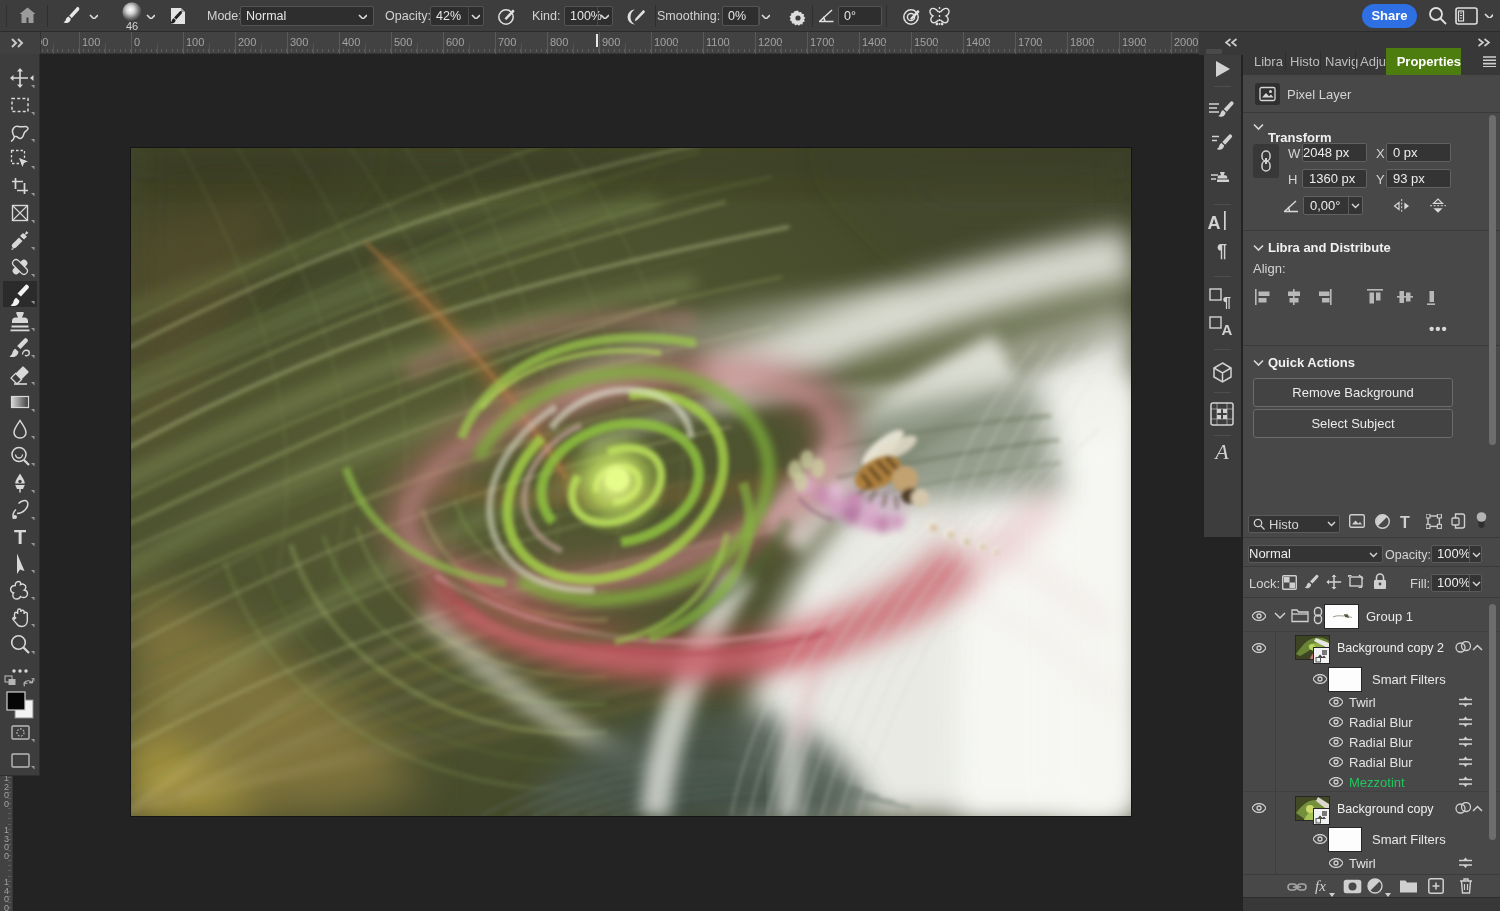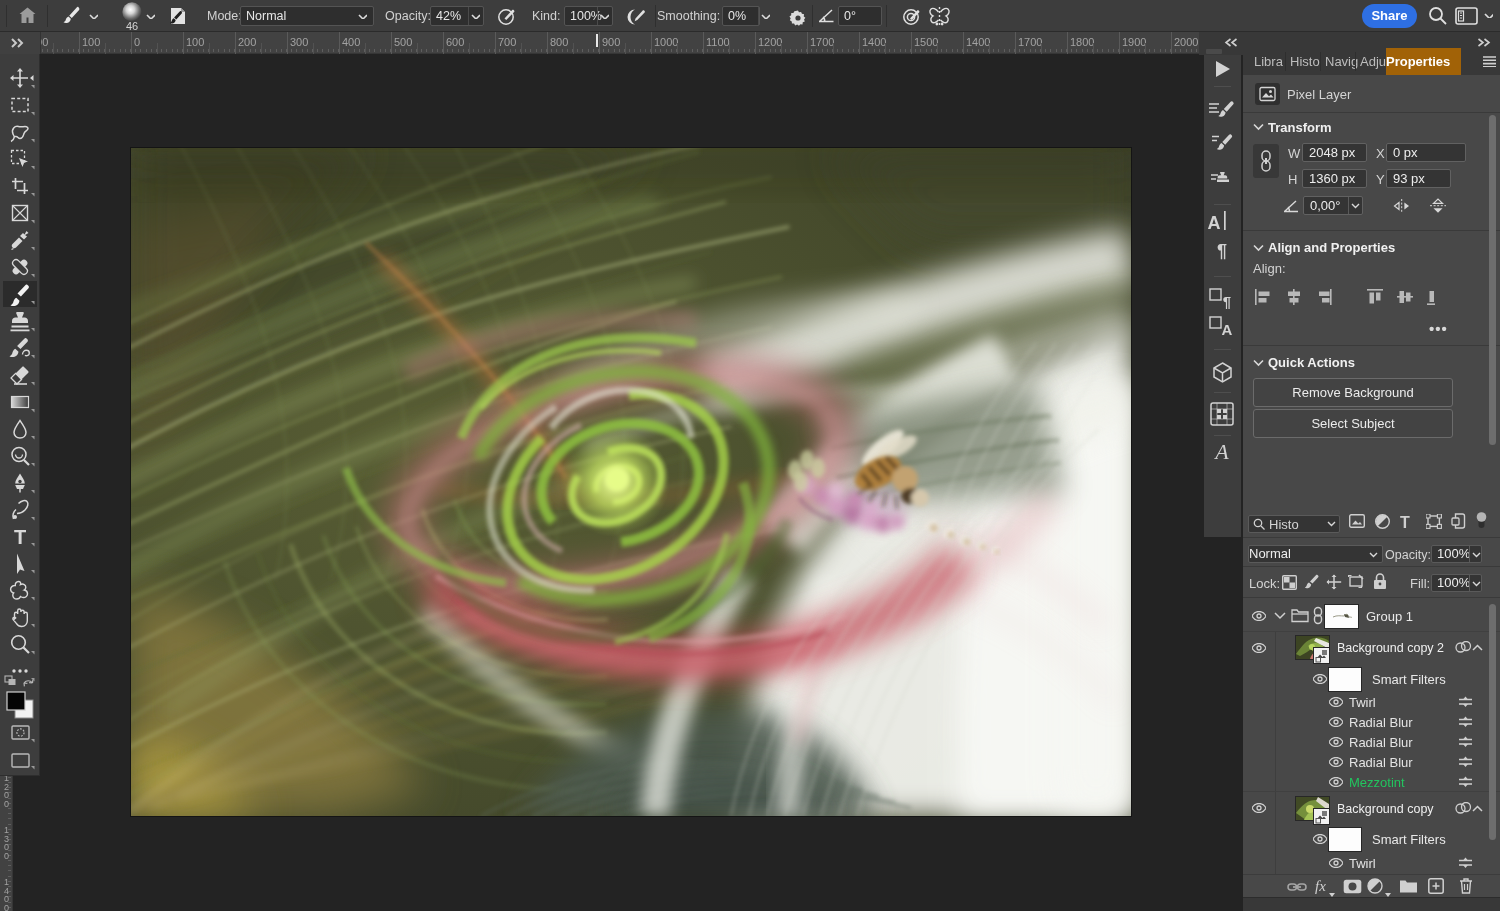--- a/index.html
+++ b/index.html
@@ -16,21 +16,21 @@
 #corner{position:absolute;left:0;top:32px;width:41px;height:22px;background:#404040;border-right:1px solid #333;z-index:25;color:#c8c8c8}
 #vruler{position:absolute;left:0;top:54px;width:13px;height:857px;background:#424242;border-right:1px solid #363636;z-index:5}
 #vruler:before{content:"";position:absolute;right:1px;top:0;width:3px;height:100%;background:repeating-linear-gradient(180deg,#5e5e5e 0 1px,transparent 1px 5.2px)}
 .vlab{position:absolute;left:2px;font-size:9px;color:#a2a2a2;line-height:8.5px;text-align:center;width:9px}
 #toolbar{position:absolute;left:0;top:54px;width:40px;height:722px;background:#3d3d3d;border-right:1px solid #2e2e2e;border-bottom:1px solid #2e2e2e;z-index:10}
 #dockstrip{position:absolute;left:1204px;top:55px;width:37px;height:482px;background:#3d3d3d;z-index:10}
 #paneltop{position:absolute;left:1199px;top:32px;width:301px;height:23px;background:#383838;z-index:6}
 #panels{position:absolute;left:1243px;top:48px;width:257px;height:863px;background:#484848;z-index:8}
 .tabbar{position:absolute;left:0;width:257px;height:27px;background:#383838}
 .tab{position:absolute;top:0;height:27px;font-size:13px;color:#bdbdbd;line-height:27px}
-.tabsel{background:#a16207;color:#fff;font-weight:bold;text-align:left}
+.tabsel{background:#4d7c0f;color:#fff;font-weight:bold;text-align:right}
 .hdr{position:absolute;font-size:13px;font-weight:bold;color:#f0f0f0}
 .lbl{position:absolute;font-size:13px;color:#d4d4d4}
 .field{position:absolute;background:#343434;border:1px solid #616161;border-radius:2px;color:#ededed;font-size:13px}
 .pdiv{position:absolute;left:0;width:257px;height:1px;background:#3a3a3a}
 .btn{position:absolute;left:10px;width:200px;height:29px;background:#434343;border:1px solid #6b6b6b;border-radius:3px;color:#ebebeb;font-size:13px;text-align:center;line-height:27px}
 .scroll{position:absolute;width:7px;background:#6d6d6d;border-radius:4px}
 svg{display:block;will-change:transform}
 #panels,#hruler,#vruler,#corner,#dockstrip,#paneltop,#toolbar,#topbar{will-change:transform}
 .ic{position:absolute}
 </style></head>
@@ -666,34 +666,34 @@
         <rect x="5" y="4.5" width="15" height="13" rx="1.5" fill="none" stroke="#d5d5d5" stroke-width="1.3"></rect>
         <circle cx="15.5" cy="8.5" r="1.5" fill="#d5d5d5"></circle>
         <path d="M7 14.5l4-4.5 3 3.2 2-1.7 2.5 3z" fill="#d5d5d5"></path>
       </svg>
     </div>
   <div class="lbl" style="left:44px;top:39px">Pixel Layer</div>
   <div class="pdiv" style="top:64px"></div>
   <svg class="abs" style="left:10px;top:75px" width="11" height="8">
       <path d="M1 1.5l4.5 4.5L10 1.5" stroke="#d8d8d8" stroke-width="1.6" fill="none"></path>
     </svg>
-  <div class="hdr" style="left:25px;top:72px">Transform</div>
+  <div class="hdr" style="left:25px;top:82px">Transform</div>
   <div class="abs" style="left:10px;top:96px;width:26px;height:34px;background:#383838;border-radius:3px">
       <svg width="26" height="34">
         <g fill="none" stroke="#d0d0d0" stroke-width="1.5">
           <rect x="9" y="7" width="8" height="10" rx="4"></rect>
           <rect x="9" y="17" width="8" height="10" rx="4"></rect>
           <path d="M13 14v6" stroke-width="2"></path>
         </g>
       </svg>
     </div>
   <div class="lbl" style="left:45px;top:98px">W</div>
-  <div class="field" style="left:59px;top:95px;width:65px;height:19px;line-height:17px;padding-left:6px">2048 px</div>
+  <div class="field" style="left:59px;top:95px;width:65px;height:19px;line-height:17px;">2048 px</div>
   <div class="lbl" style="left:133px;top:98px">X</div>
-  <div class="field" style="left:143px;top:95px;width:80px;height:19px;line-height:17px;padding-left:6px">0 px</div>
+  <div class="field" style="left:143px;top:95px;width:65px;height:19px;line-height:17px;padding-left:6px">0 px</div>
   <div class="lbl" style="left:45px;top:124px">H</div>
   <div class="field" style="left:59px;top:121px;width:65px;height:19px;line-height:17px;padding-left:6px">1360 px</div>
   <div class="lbl" style="left:133px;top:124px">Y</div>
   <div class="field" style="left:143px;top:121px;width:65px;height:19px;line-height:17px;padding-left:6px">93 px</div>
   <svg class="abs" style="left:40px;top:151px" width="16" height="14">
       <path d="M1 12.5h14M1.5 12.5L13 2M6.5 12.5A7.5 7.5 0 005 8" stroke="#d8d8d8" stroke-width="1.4" fill="none"></path>
     </svg>
   <div class="field" style="left:60px;top:148px;width:60px;height:19px;line-height:17px;padding-left:6px">0,00°</div>
   <div class="abs" style="left:105px;top:149px;width:1px;height:17px;background:#5a5a5a"></div>
   <svg class="abs" style="left:108px;top:155px" width="9" height="6">
@@ -706,21 +706,21 @@
     </svg>
   <svg class="abs" style="left:185px;top:149px" width="20" height="18">
       <path d="M2 8.7h16" stroke="#d8d8d8" stroke-width="1" stroke-dasharray="2 1.6"></path>
       <path d="M5.5 6.3h9L10 2z" fill="none" stroke="#d8d8d8" stroke-width="1.2"></path>
       <path d="M5.5 11.2h9L10 15.7z" fill="#d8d8d8"></path>
     </svg>
   <div class="pdiv" style="top:182px"></div>
   <svg class="abs" style="left:10px;top:196px" width="11" height="8">
       <path d="M1 1.5l4.5 4.5L10 1.5" stroke="#d8d8d8" stroke-width="1.6" fill="none"></path>
     </svg>
-  <div class="hdr" style="left:25px;top:192px">Align and Properties</div>
+  <div class="hdr" style="left:25px;top:192px">Libra and Distribute</div>
   <div class="lbl" style="left:10px;top:213px">Align:</div>
   <g></g>
   <svg class="abs" style="left:12px;top:241px" width="180" height="17" fill="#b8b8b8">
     <g>
         <rect x="0" y="0" width="1.6" height="16"></rect>
         <rect x="3.5" y="2.5" width="11" height="4.5"></rect>
         <rect x="3.5" y="9" width="8" height="4.5"></rect>
       </g>
     <g transform="translate(31,0)">
         <rect x="7" y="0" width="1.6" height="16"></rect>

